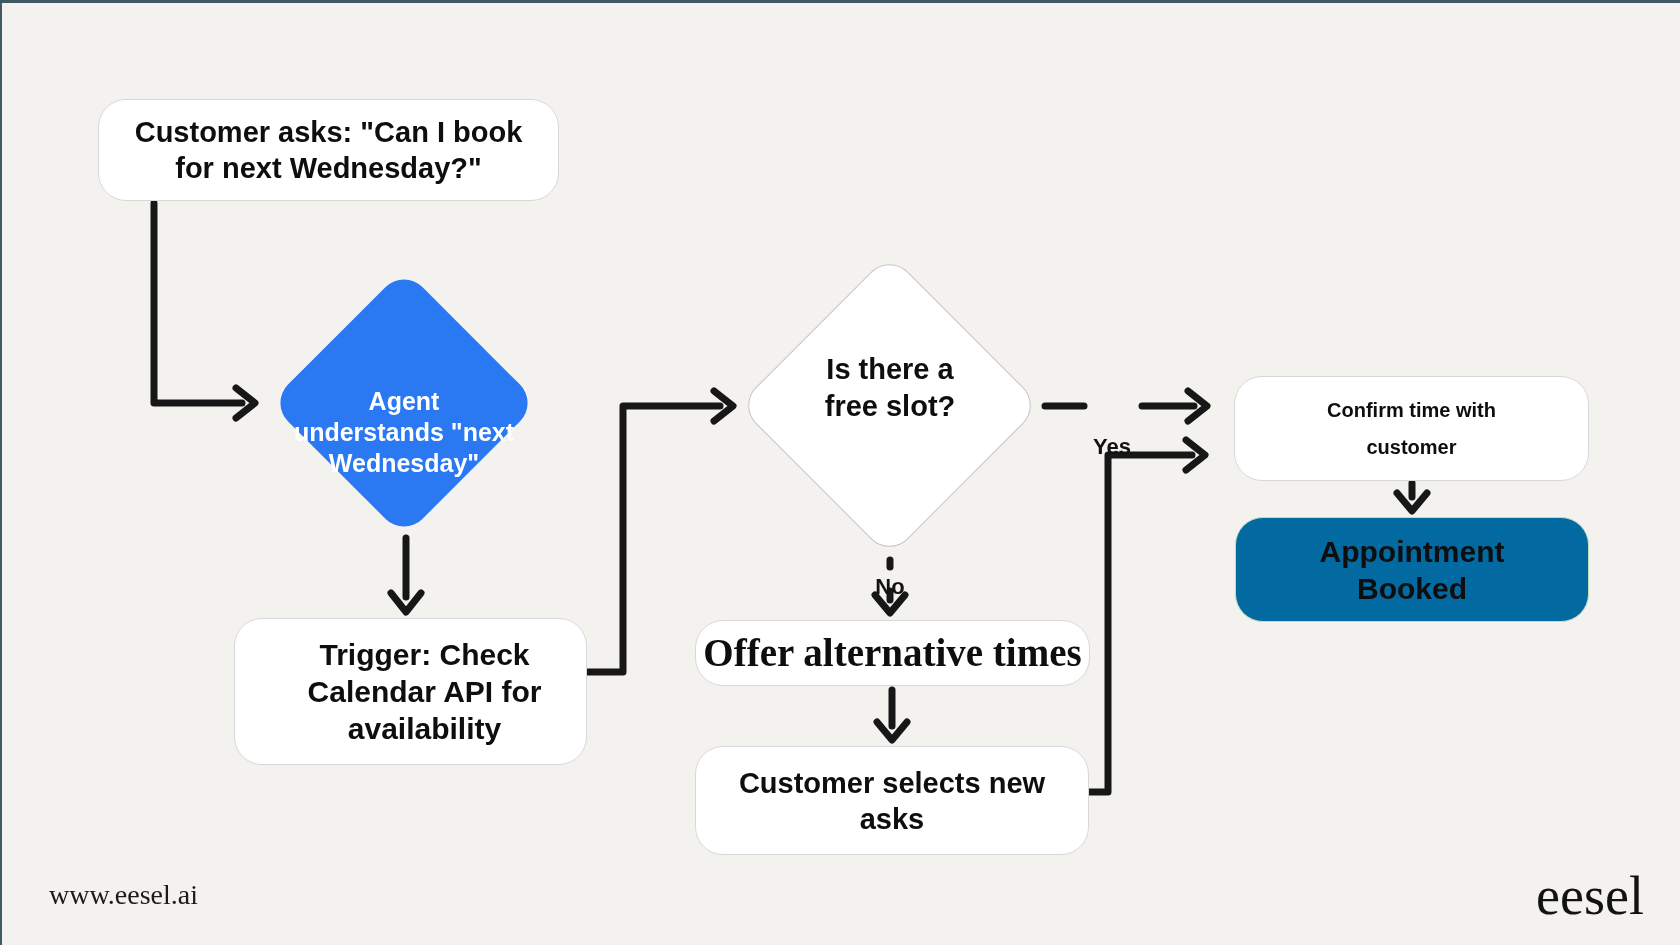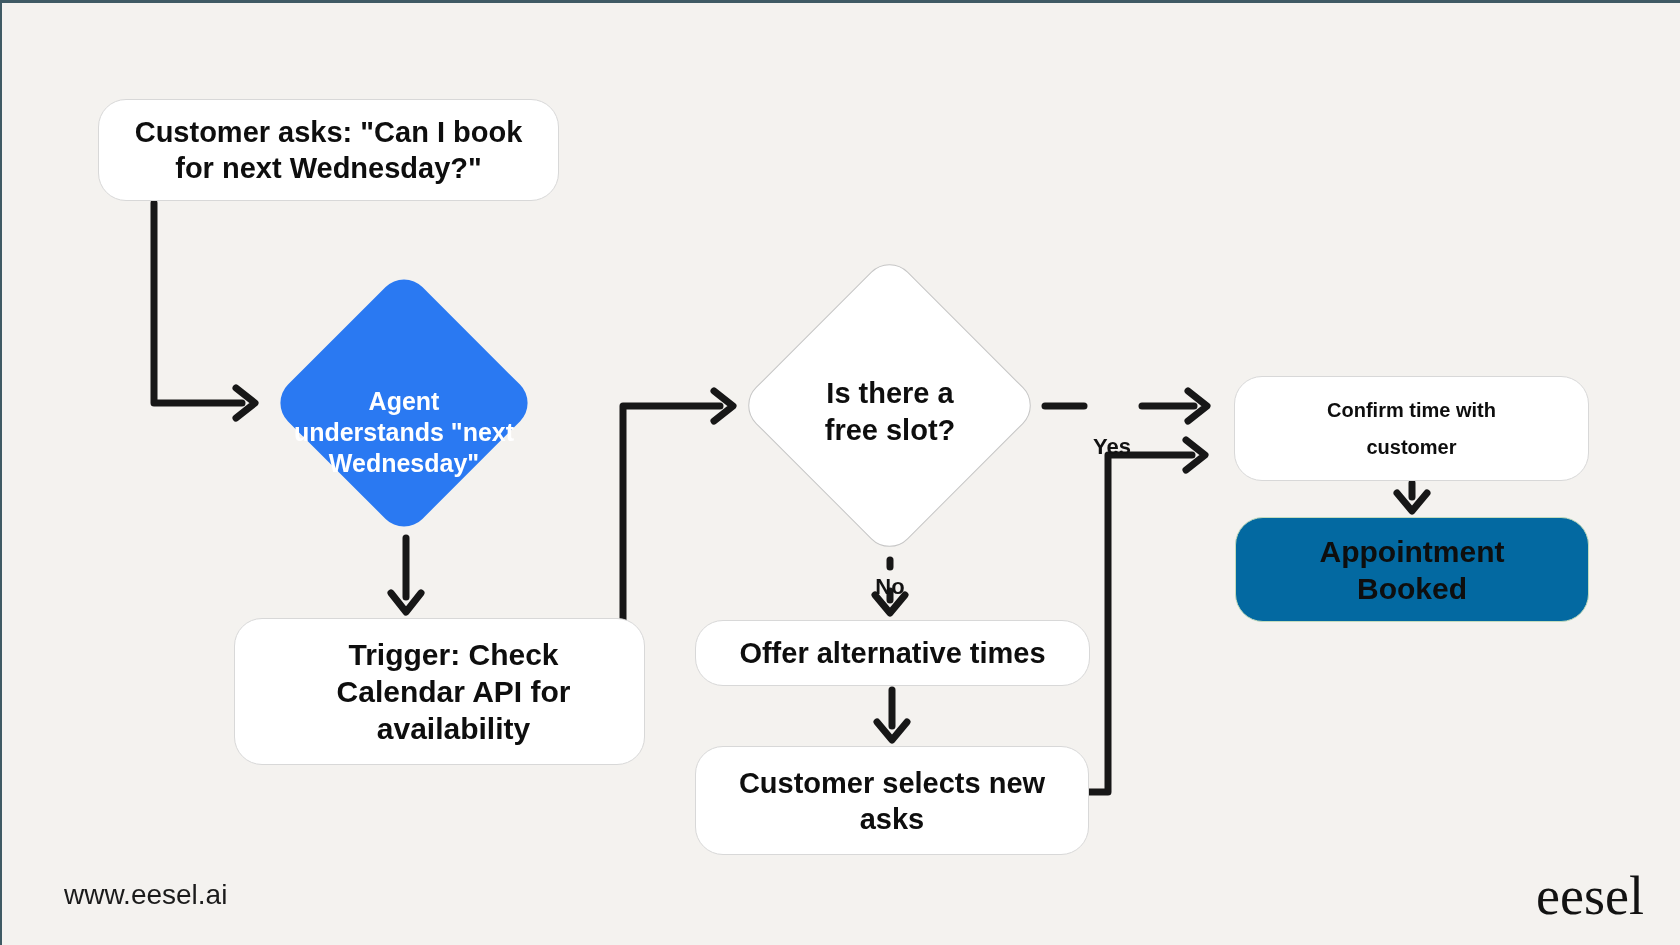--- a/index.html
+++ b/index.html
@@ -16,21 +16,21 @@
     display:flex;flex-direction:column;justify-content:center;align-items:center;
     text-align:center;font-weight:bold;box-sizing:border-box;
   }
   .rect-node .line{display:block;}
   .diamond{position:absolute;transform:rotate(45deg);border-radius:26px;box-sizing:border-box;}
   .diamond.blue{background:#2A79F2;}
   .diamond.white{background:#FFFFFF;border:1.5px solid #C6C6C6;}
   .diamond-label{position:absolute;text-align:center;font-weight:bold;}
   .diamond-label .line{display:block;}
   .edge-label{position:absolute;font-weight:bold;font-size:22px;color:#121212;text-align:center;}
-  .footer-url{position:absolute;left:62px;top:876px;font-family:Liberation Sans, sans-serif;font-size:28px;color:#1B1B1B;}
+  .footer-url{position:absolute;left:47px;top:876px;font-family:Liberation Serif, serif;font-size:28px;color:#1B1B1B;}
   .brand-logo{position:absolute;right:36px;top:862px;font-family:"Liberation Serif",serif;font-size:54px;color:#121212;margin-left:8px;}
 </style>
 </head>
 <body>
 
 <div class="canvas">
 
   <svg class="connectors" viewBox="0 0 1680 945" xmlns="http://www.w3.org/2000/svg">
 
     <path d="M152,200 L152,400 L240,400"></path>
@@ -65,36 +65,36 @@
     <span class="line">for next Wednesday?"</span>
   </div>
 
   <div class="diamond blue" style="left:307px;top:305px;width:190px;height:190px;"></div>
   <div class="diamond-label" style="left:277px;top:355px;width:250px;font-size:25px;line-height:31px;color:#FFFFFF;margin-top:28px;">
     <span class="line">Agent</span>
     <span class="line">understands "next</span>
     <span class="line">Wednesday"</span>
   </div>
 
-  <div class="rect-node" style="left:232px;top:615px;width:411px;height:147px;font-size:30px;line-height:37px;padding-left:28px;">
+  <div class="rect-node" style="left:232px;top:615px;width:353px;height:147px;font-size:30px;line-height:37px;padding-left:28px;">
     <span class="line">Trigger: Check</span>
     <span class="line">Calendar API for</span>
     <span class="line">availability</span>
   </div>
 
   <div class="diamond white" style="left:780px;top:295px;width:215px;height:215px;"></div>
-  <div class="diamond-label" style="left:788px;top:372px;width:200px;font-size:29px;line-height:37px;color:#0E0E0E;">
+  <div class="diamond-label" style="left:788px;top:348px;width:200px;font-size:29px;line-height:37px;color:#0E0E0E;">
     <span class="line">Is there a</span>
     <span class="line">free slot?</span>
   </div>
 
   <div class="edge-label" style="left:1082px;top:390px;width:56px;margin-top:41px;">Yes</div>
   <div class="edge-label" style="left:860px;top:560px;width:56px;margin-top:11px;">No</div>
 
-  <div class="rect-node" style="left:693px;top:617px;width:395px;height:66px;font-size:29px;line-height:36px;">
+  <div class="rect-node" style="left:693px;top:617px;width:395px;height:66px;font-size:39px;line-height:36px;font-family:Liberation Serif, serif;">
     <span class="line">Offer alternative times</span>
   </div>
 
   <div class="rect-node" style="left:693px;top:743px;width:394px;height:109px;font-size:29px;line-height:36px;">
     <span class="line">Customer selects new</span>
     <span class="line">asks</span>
   </div>
 
   <div class="rect-node" style="left:1232px;top:373px;width:355px;height:105px;font-size:20px;line-height:37px;">
     <span class="line">Confirm time with</span>

